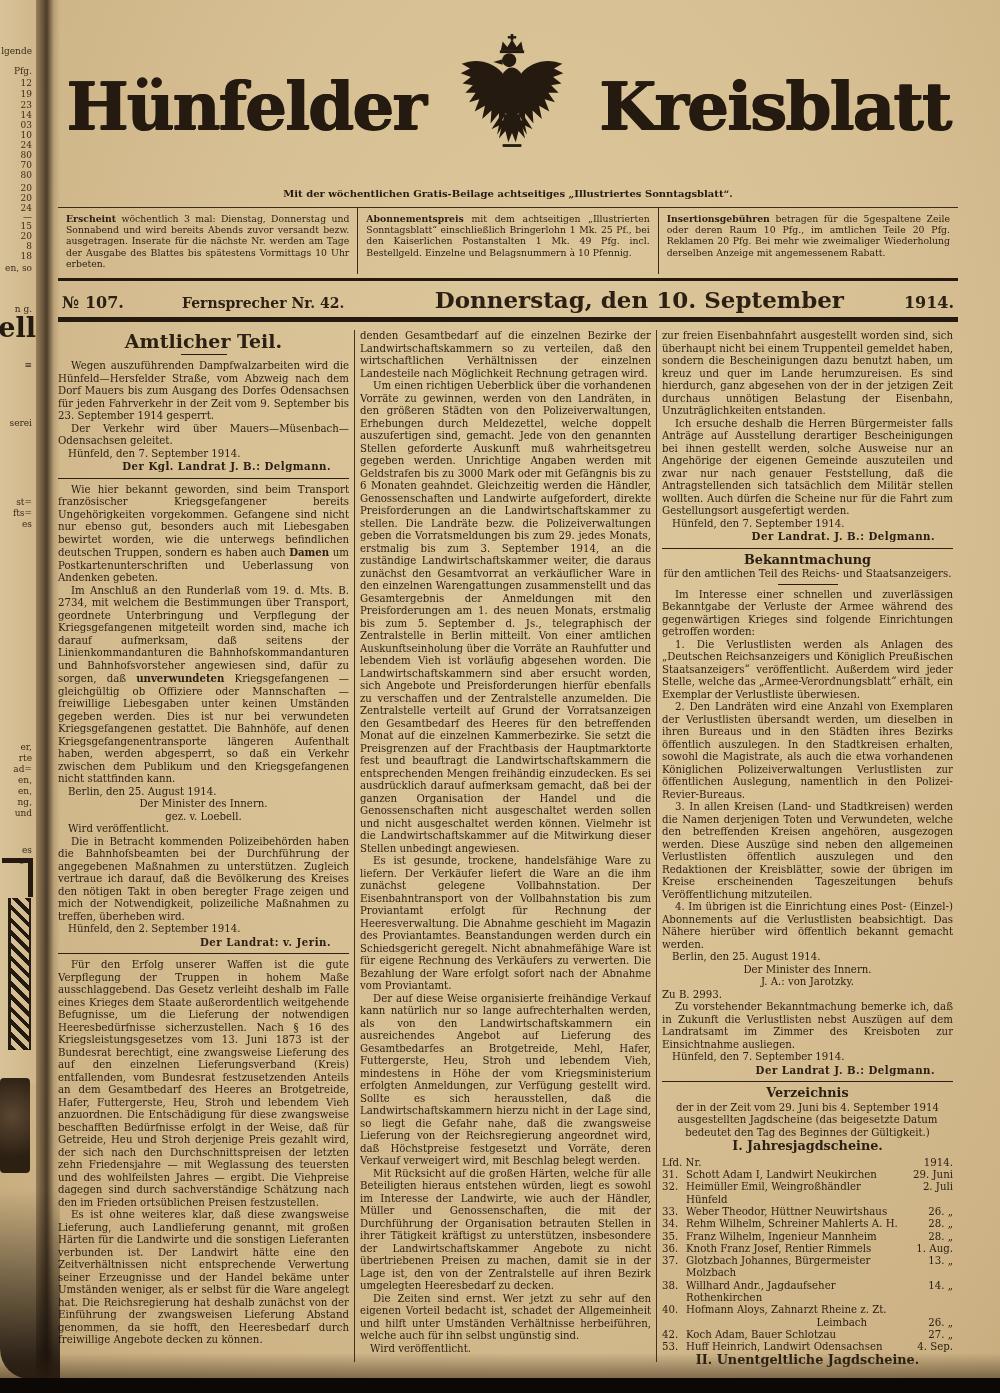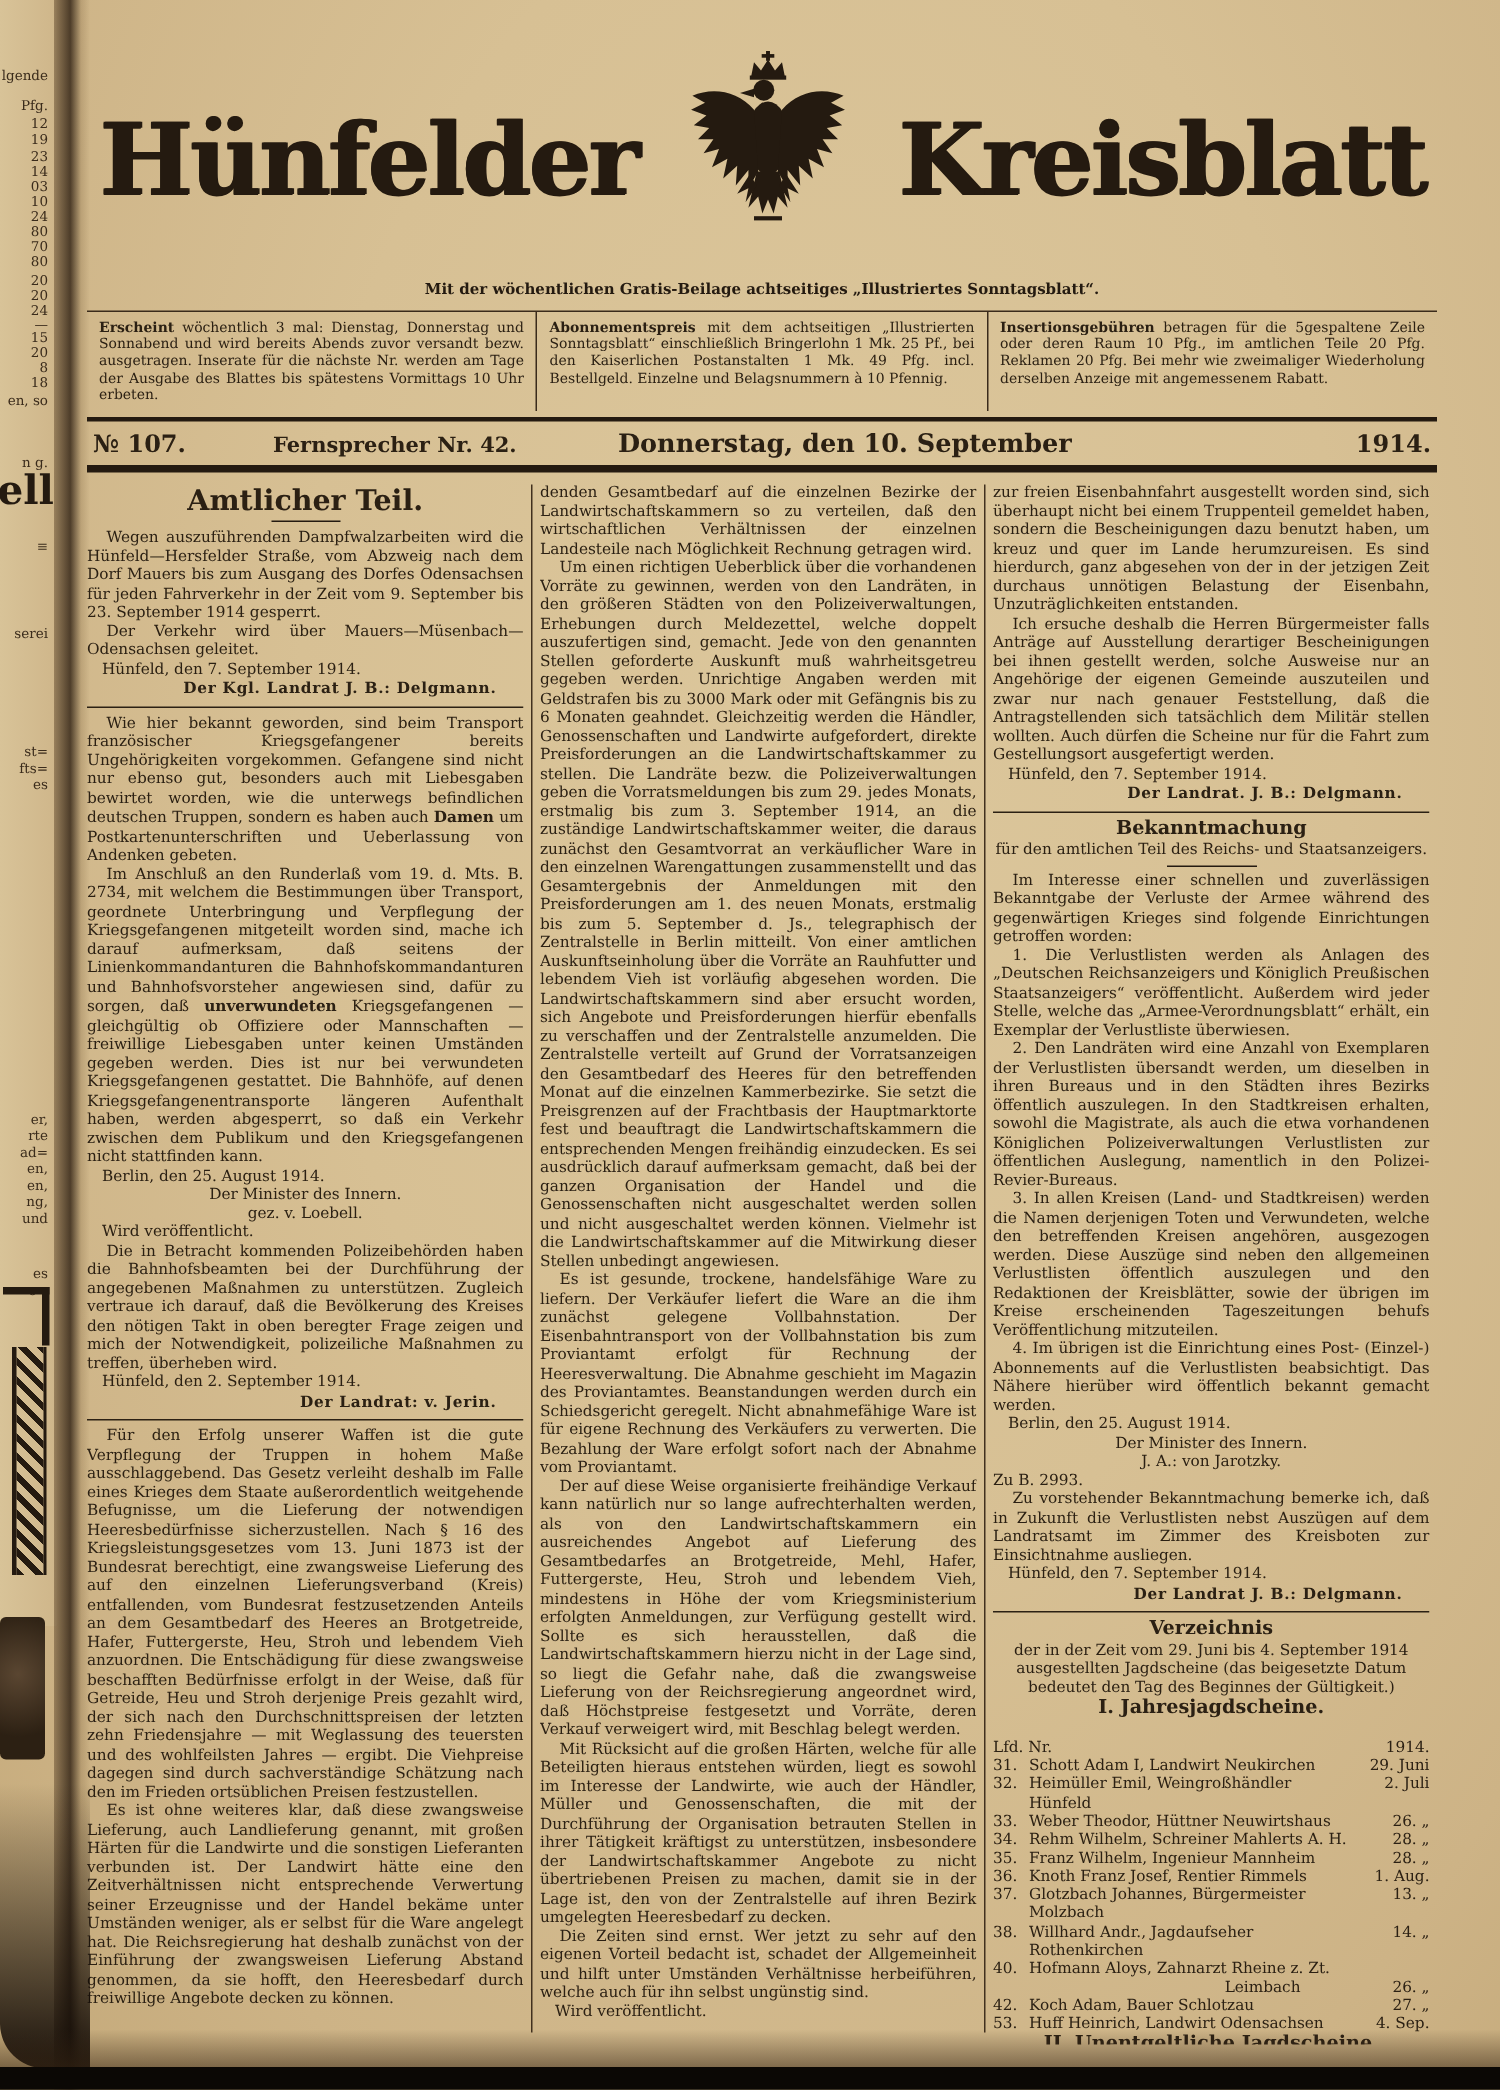--- a/index.html
+++ b/index.html
@@ -40,40 +40,40 @@
   
   #info-row{display:flex;border-top:1px solid #3a2b1b;margin-top:8px;}
   .info-cell{flex:1;padding:5px 8px;font-size:9.3px;line-height:11.2px;text-align:justify;}
   .info-cell + .info-cell{border-left:1px solid #3a2b1b;}
   .lead{font-weight:bold;}
   
   #rule-a{border-top:3px solid #241a10;margin-top:4px;}
   #date-row{display:flex;align-items:baseline;padding:5px 4px 4px 4px;font-weight:bold;}
   #issue-no{width:120px;font-size:16px;}
   #phone{width:230px;font-size:14px;}
-  #date-center{flex:1;text-align:left;font-size:17px;}
+  #date-center{flex:1;text-align:right;font-size:23px;}
   #year{width:110px;text-align:right;font-size:16px;}
   #rule-b{border-top:5px solid #241a10;}
   
   #cols{display:flex;margin-top:8px;height:1040px;}
   .col{width:291px;height:100%;overflow:hidden;font-size:10.2px;line-height:12.5px;}
   .vrule{width:1px;background:#41301e;margin:0 5px;height:1032px;}
   .p{text-align:justify;text-indent:13px;margin:0;}
   .pn{text-align:justify;text-indent:0;margin:0;}
   .place{text-indent:10px;margin:0;}
   .sig{text-align:right;padding-right:18px;margin:0;font-weight:bold;letter-spacing:.5px;}
   .sigc{text-align:center;margin:0;}
   .sep{border-top:1px solid #2b2013;margin:5px 0;}
   .amtlich-head{text-align:center;font-weight:bold;font-size:19px;line-height:22px;margin:0;}
   .head-rule{width:46px;border-top:1.5px solid #241a10;margin:2px auto 5px auto;}
   .sec-head{text-align:center;font-weight:bold;font-size:12.8px;margin:1px 0 2px 0;}
   .sub-head{text-align:center;margin:0;}
   .small-rule{width:60px;border-top:1px solid #241a10;margin:3px auto 4px auto;}
   
-  .jhead{display:flex;justify-content:space-between;margin-top:14px;}
+  .jhead{display:flex;justify-content:space-between;margin-top:4px;}
   .jrow{display:flex;line-height:12.3px;}
   .jnr{width:24px;flex:0 0 auto;}
   .jtxt{flex:1;}
   .jdate{width:52px;text-align:right;flex:0 0 auto;}
   .jrow.indent2 .jtxt{text-align:right;padding-right:34px;}
 </style>
 </head>
 <body>
 
 <div id="page">

